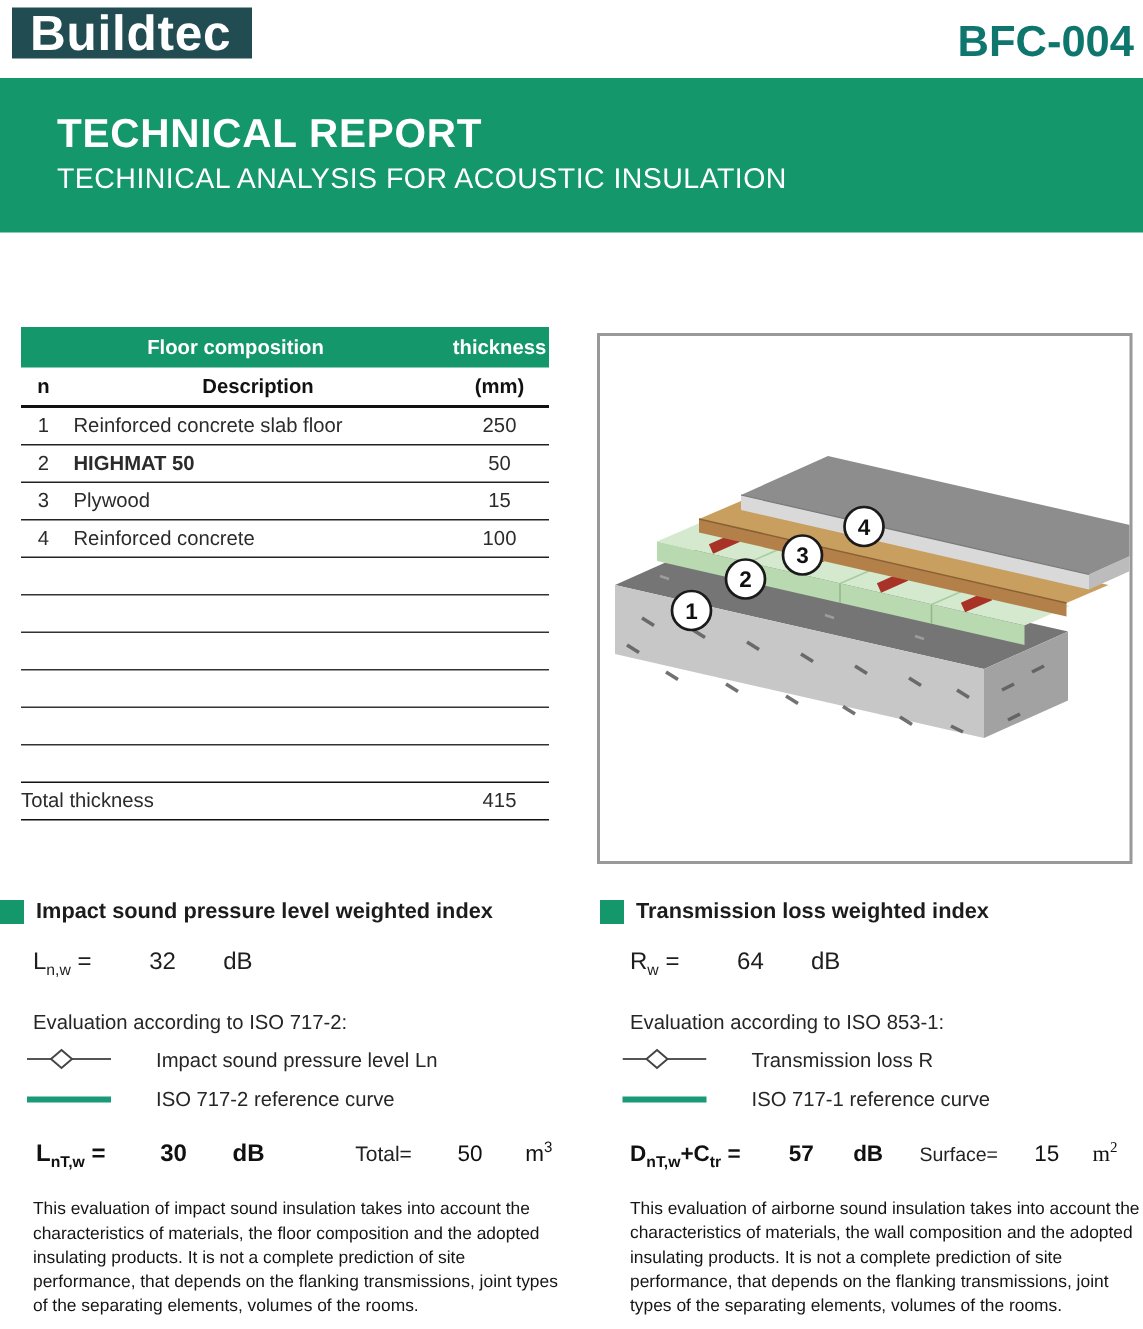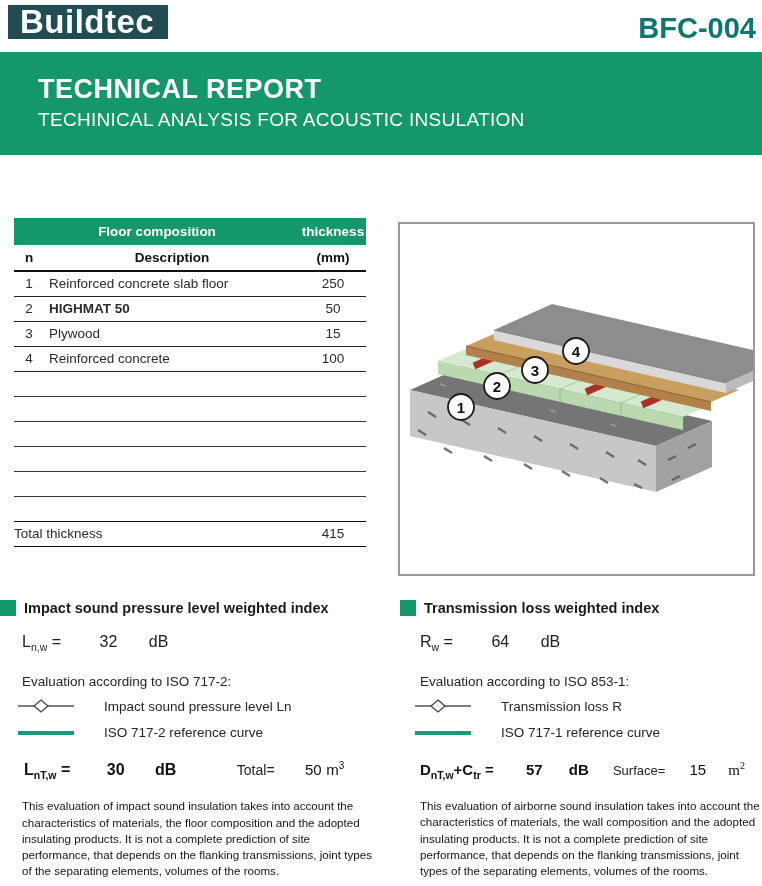--- a/index.html
+++ b/index.html
@@ -69,21 +69,21 @@
   .legend-marker { width:56px; margin-left:18px; flex:0 0 auto; }
   .col.right .legend-marker { margin-left:25px; }
   .legend-label { margin-left:30px; font-size:13.5px; color:#262626; }
   .teal-line { height:4px; background:#1b9a78; }
 
   .result-row { margin-top:20px; font-size:16px; font-weight:bold; color:#111; white-space:nowrap; }
   .result-row .val { display:inline-block; margin-left:32px; }
   .result-row .unit { display:inline-block; margin-left:26px; }
   .result-row .meas-lbl { font-weight:normal; font-size:14px; color:#222; margin-left:56px; }
   .result-row .meas-val { font-weight:normal; font-size:15px; margin-left:26px; }
-  .result-row .meas-unit { font-weight:normal; font-size:15px; }
+  .result-row .meas-unit { font-weight:normal; font-size:15px; margin-left:24px; }
   .result-row sup { font-size:10px; }
   .col.right .result-row { font-size:15px; }
   .col.right .result-row .meas-lbl { font-size:13px; margin-left:20px; }
   .col.right .result-row .val { margin-left:28px; }
   .col.right .result-row .unit { margin-left:22px; }
   .col.right .result-row .meas-val { margin-left:20px; }
   .col.right .result-row .meas-unit { margin-left:18px;font-family:Liberation Serif, serif; }
 
   .note { margin-top:17px; font-size:11.6px; line-height:1.4; color:#151515; width:352px; }
   .col.right .note { width:342px; }

